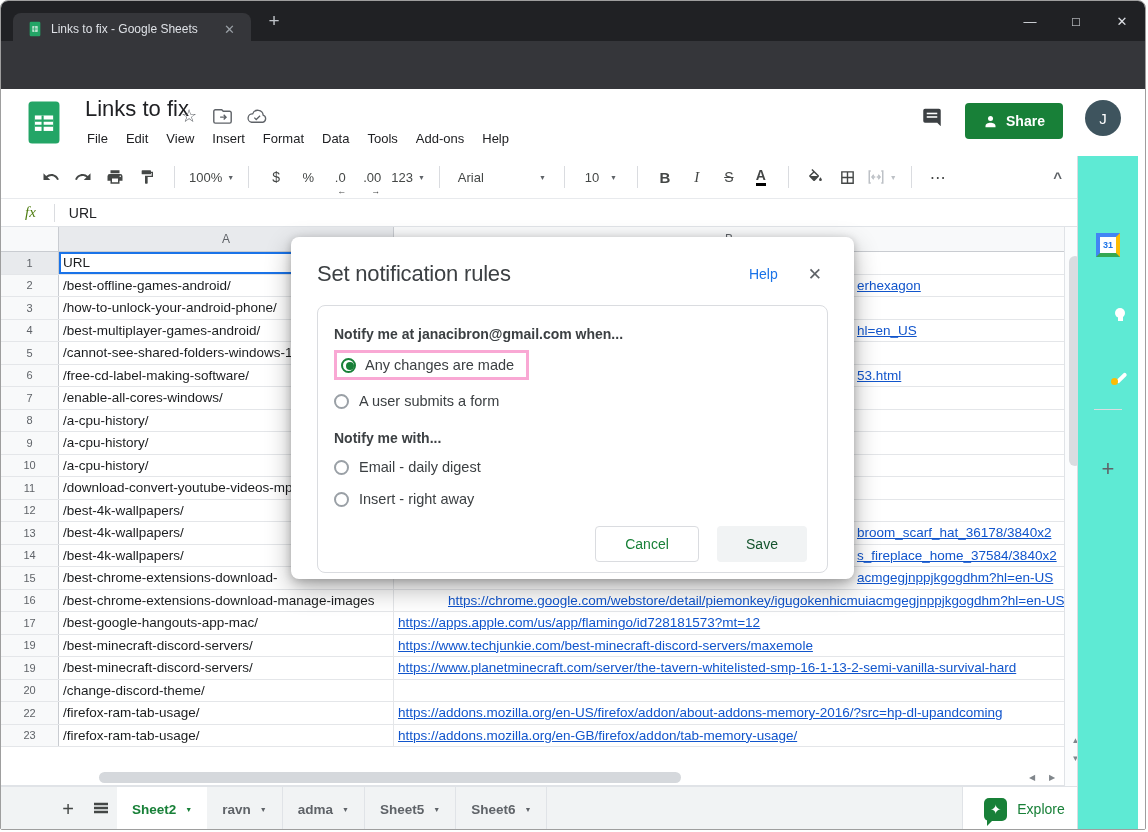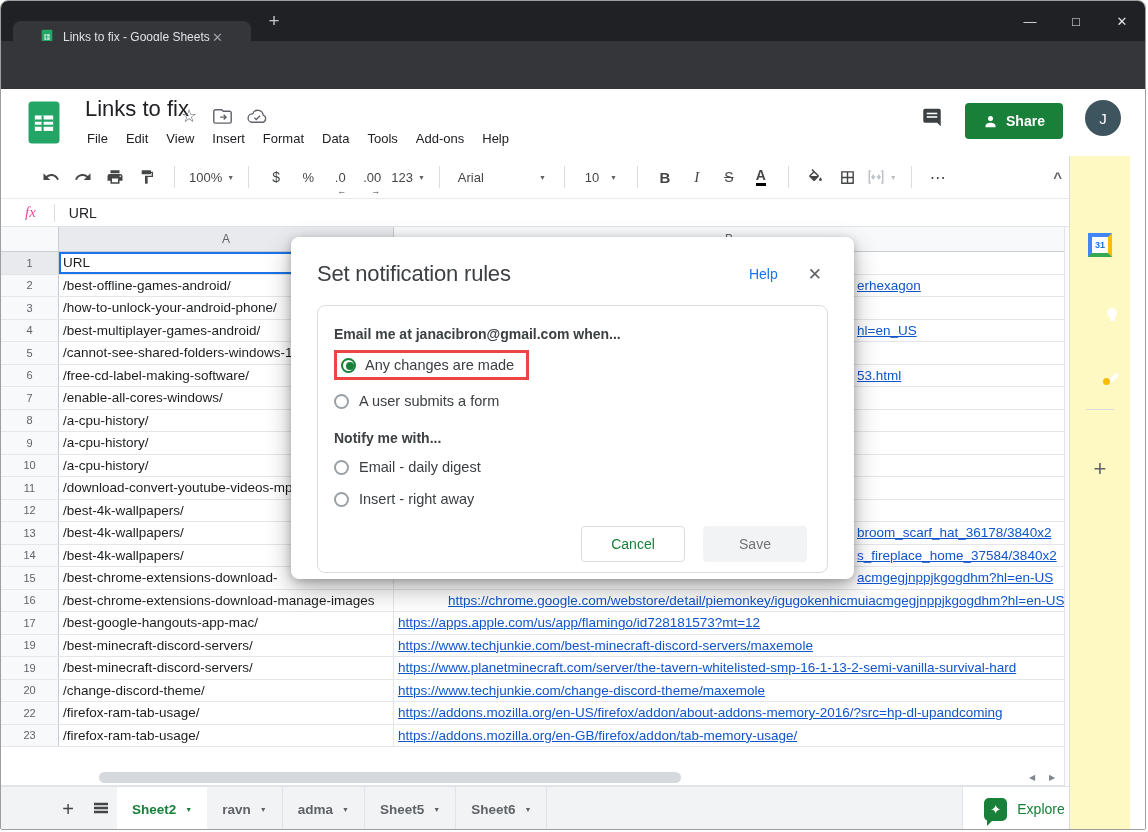--- a/index.html
+++ b/index.html
@@ -2,22 +2,22 @@
 <html><head>
 <meta charset="utf-8">
 <style>
   * { box-sizing: border-box; margin:0; padding:0; }
   body { background:#ffffff; font-family:"Liberation Sans", sans-serif; }
   #win { position:relative; width:1146px; height:830px; border:1px solid #9e9e9e;
          border-radius:8px 8px 2px 2px; overflow:hidden; background:#fff; }
 
   
   .tbar { position:absolute; left:0; top:0; width:100%; height:40px; background:#202124; }
-  .tab { position:absolute; left:12px; top:20px; width:238px; height:32px; background:#35363a;
-         border-radius:8px 8px 0 0; display:flex; align-items:center; padding:0 26px; }
+  .tab { position:absolute; left:12px; top:12px; width:238px; height:32px; background:#35363a;
+         border-radius:8px 8px 0 0; display:flex; align-items:center; padding:0 14px; }
   .tab-title { color:#dee1e6; font-size:12px; margin-left:8px; flex:1; white-space:nowrap; overflow:hidden; }
   .tab-close { color:#9aa0a6; font-size:13px; padding:0 2px; }
   .newtab { position:absolute; left:262px; top:9px; color:#c0c4c9; font-size:19px; width:22px; text-align:center; }
   .winctl { position:absolute; right:0; top:0; height:40px; display:flex; }
   .winctl span { width:46px; height:40px; display:flex; align-items:center; justify-content:center;
                  color:#dee1e6; font-size:13px; }
   .abar { position:absolute; left:0; top:40px; width:100%; height:48px; background:#35363a; }
   .navic { position:absolute; top:52px; font-size:18px; color:#c6c9cd; line-height:24px; }
   .pill { position:absolute; left:116px; top:50px; width:840px; height:28px; background:#202124;
           border-radius:14px; display:flex; align-items:center; padding:0 12px; color:#9aa0a6; }
@@ -56,21 +56,21 @@
   .numfmt small { position:absolute; bottom:-5px; font-size:9px; color:#444746; }
   .b-b { font-weight:700; font-size:15px; }
   .b-i { font-style:italic; font-family:"Liberation Serif", serif; font-size:15px; }
   .b-s { text-decoration:line-through; font-size:14px; }
   .b-a { font-size:14px; font-weight:700; border-bottom:3px solid #000; line-height:15px; }
   .disabled { color:#bdc1c6 !important; }
   .collapse { margin-left:auto; margin-right:24px; color:#5f6368; font-size:15px; font-weight:700; }
 
   .fxbar { position:absolute; left:0; top:109px; width:1085px; height:29px; border-top:1px solid #e8eaed;
            border-bottom:1px solid #e0e3e7; display:flex; align-items:center; }
-  .fx { font-family:"Liberation Serif", serif; font-style:italic; color:#ec4899; font-size:15px;
+  .fx { font-family:"Liberation Serif", serif; font-style:italic; color:#4d7c0f; font-size:15px;
         margin-left:24px; }
   .fxdiv { width:1px; height:18px; background:#dadce0; margin:0 14px 0 18px; }
   .fxval { font-size:14px; color:#202124; }
 
   
   .chs { position:absolute; left:0; top:138px; width:1063px; height:25px; display:flex; }
   .corner { width:58px; background:#f8f9fa; border-right:1px solid #c9ccd1; border-bottom:1px solid #c9ccd1; }
   .chA { width:335px; background:#e8eaed; border-right:1px solid #c9ccd1; border-bottom:1px solid #c9ccd1;
          color:#5f6368; font-size:12px; display:flex; align-items:center; justify-content:center; }
   .chB { flex:1; background:#f8f9fa; border-bottom:1px solid #c9ccd1;
@@ -111,21 +111,21 @@
   .stab .dd { margin-left:9px; }
   .explore { margin-left:auto; width:124px; height:45px; background:#fff; border-left:1px solid #e0e3e7;
              display:flex; align-items:center; justify-content:center; gap:10px; }
   .explore-ic { position:relative; width:23px; height:23px; background:#188038; border-radius:5px;
                 color:#fff; font-size:13px; display:flex; align-items:center; justify-content:center; }
   .explore-ic::after { content:""; position:absolute; left:3px; bottom:-5px; border:4px solid transparent;
                        border-top-color:#188038; border-left-color:#188038; }
   .explore-lbl { color:#188038; font-size:14px; font-weight:500; }
 
   
-  .sbar { position:absolute; right:15px; top:67px; width:61px; height:675px; background:#fef9c3;
+  .sbar { position:absolute; right:7px; top:67px; width:61px; height:675px; background:#5eead4;
           border-left:1px solid #dadce0; }
   .sic { position:absolute; left:50%; transform:translateX(-50%); }
   .sdiv { position:absolute; left:16px; top:253px; width:28px; height:1px; background:#dadce0; }
   .splus { top:300px; color:#5f6368; font-size:22px; }
   .keep-ic { width:24px; height:24px; background:#fbbc04; border-radius:5px; position:relative; }
   .keep-ic::before { content:""; position:absolute; left:7px; top:5px; width:10px; height:10px;
                      background:#fff; border-radius:50%; }
   .keep-ic::after { content:""; position:absolute; left:9.5px; top:14px; width:5px; height:4px; background:#fff; }
   .tasks-ic { width:24px; height:24px; background:#2d7ff0; border-radius:50%; position:relative; }
   .tasks-ic::before { content:""; position:absolute; left:7px; top:10px; width:13px; height:4px;
@@ -145,28 +145,28 @@
   .dlg-x { color:#5f6368; font-size:17px; }
   .dlg-box { margin:18px 26px 0 26px; border:1px solid #dadce0; border-radius:8px; padding:14px 16px 10px 16px; }
   .dlbl { font-weight:700; font-size:14px; color:#3c4043; margin:6px 0 0 0; }
   .opt { display:flex; align-items:center; margin-top:10px; min-height:22px; }
   .radio { width:15px; height:15px; border:2px solid #9aa0a6; border-radius:50%; margin-right:10px;
            flex:0 0 auto; position:relative; }
   .radio.sel { border-color:#188038; }
   .radio.sel::after { content:""; position:absolute; left:2.5px; top:2.5px; width:8px; height:8px;
                       border-radius:50%; background:#188038; }
   .olbl { font-size:14.5px; color:#3c4043; }
-  .hlbox { display:inline-flex; align-items:center; border:3px solid #ef4444; padding:4px 12px 4px 4px; }
+  .hlbox { display:inline-flex; align-items:center; border:3px solid #f9a8d4; padding:4px 12px 4px 4px; }
   .hlbox .radio { margin-right:9px; }
   .gap18 { margin-top:18px; }
   .btnrow { display:flex; justify-content:flex-end; gap:18px; margin-top:16px; padding-right:4px; }
   .btn { height:36px; border-radius:4px; font-size:14px; font-weight:500; border:none;
          font-family:"Liberation Sans", sans-serif;text-align:center; }
   .btn-cancel { width:104px; background:#fff; border:1px solid #dadce0; color:#188038; }
-  .btn-save { width:104px; background:#f1f3f4; color:#737373; }
+  .btn-save { width:90px; background:#f1f3f4; color:#14532d; }
 
   svg { display:block; }
 </style>
 </head>
 <body>
 
 <div id="win">
 
   <div class="tbar">
     <div class="tab">
@@ -465,21 +465,20 @@
           <div class="cb"><span class="lnk" style="display: inline-block;">https://www.techjunkie.com/best-minecraft-discord-servers/maxemole</span></div>
         </div>
         <div class="row">
           <div class="rn">19</div>
           <div class="ca">/best-minecraft-discord-servers/</div>
           <div class="cb"><span class="lnk" style="display: inline-block;">https://www.planetminecraft.com/server/the-tavern-whitelisted-smp-16-1-13-2-semi-vanilla-survival-hard</span></div>
         </div>
         <div class="row">
           <div class="rn">20</div>
           <div class="ca">/change-discord-theme/</div>
-          <div class="cb"><span class="lnk" style="display: inline-block;">https://www.techjunkie.com/change-discord-theme/maxemole</span></div>
         </div>
         <div class="row">
           <div class="rn">22</div>
           <div class="ca">/firefox-ram-tab-usage/</div>
           <div class="cb"><span class="lnk" style="display: inline-block;">https://addons.mozilla.org/en-US/firefox/addon/about-addons-memory-2016/?src=hp-dl-upandcoming</span></div>
         </div>
         <div class="row">
           <div class="rn">23</div>
           <div class="ca">/firefox-ram-tab-usage/</div>
           <div class="cb"><span class="lnk" style="display: inline-block;">https://addons.mozilla.org/en-GB/firefox/addon/tab-memory-usage/</span></div>
@@ -545,21 +544,21 @@
 
     </div>
 
     <div class="dlg">
       <div class="dlg-head">
         <span class="dlg-title">Set notification rules</span>
         <span class="dlg-help">Help</span>
         <span class="dlg-x">✕</span>
       </div>
       <div class="dlg-box">
-        <div class="dlbl">Email me at janacibron@gmail.com when...</div>
+        <div class="dlbl">Notify me at janacibron@gmail.com when...</div>
         <div id="when-opts">
             <div class="opt" style="margin-top: 8px;">
               <div class="hlbox">
                 <span class="radio sel"></span>
                 <span class="olbl">Any changes are made</span>
               </div>
             </div>
             <div class="opt">
               <span class="radio"></span>
               <span class="olbl">A user submits a form</span>

